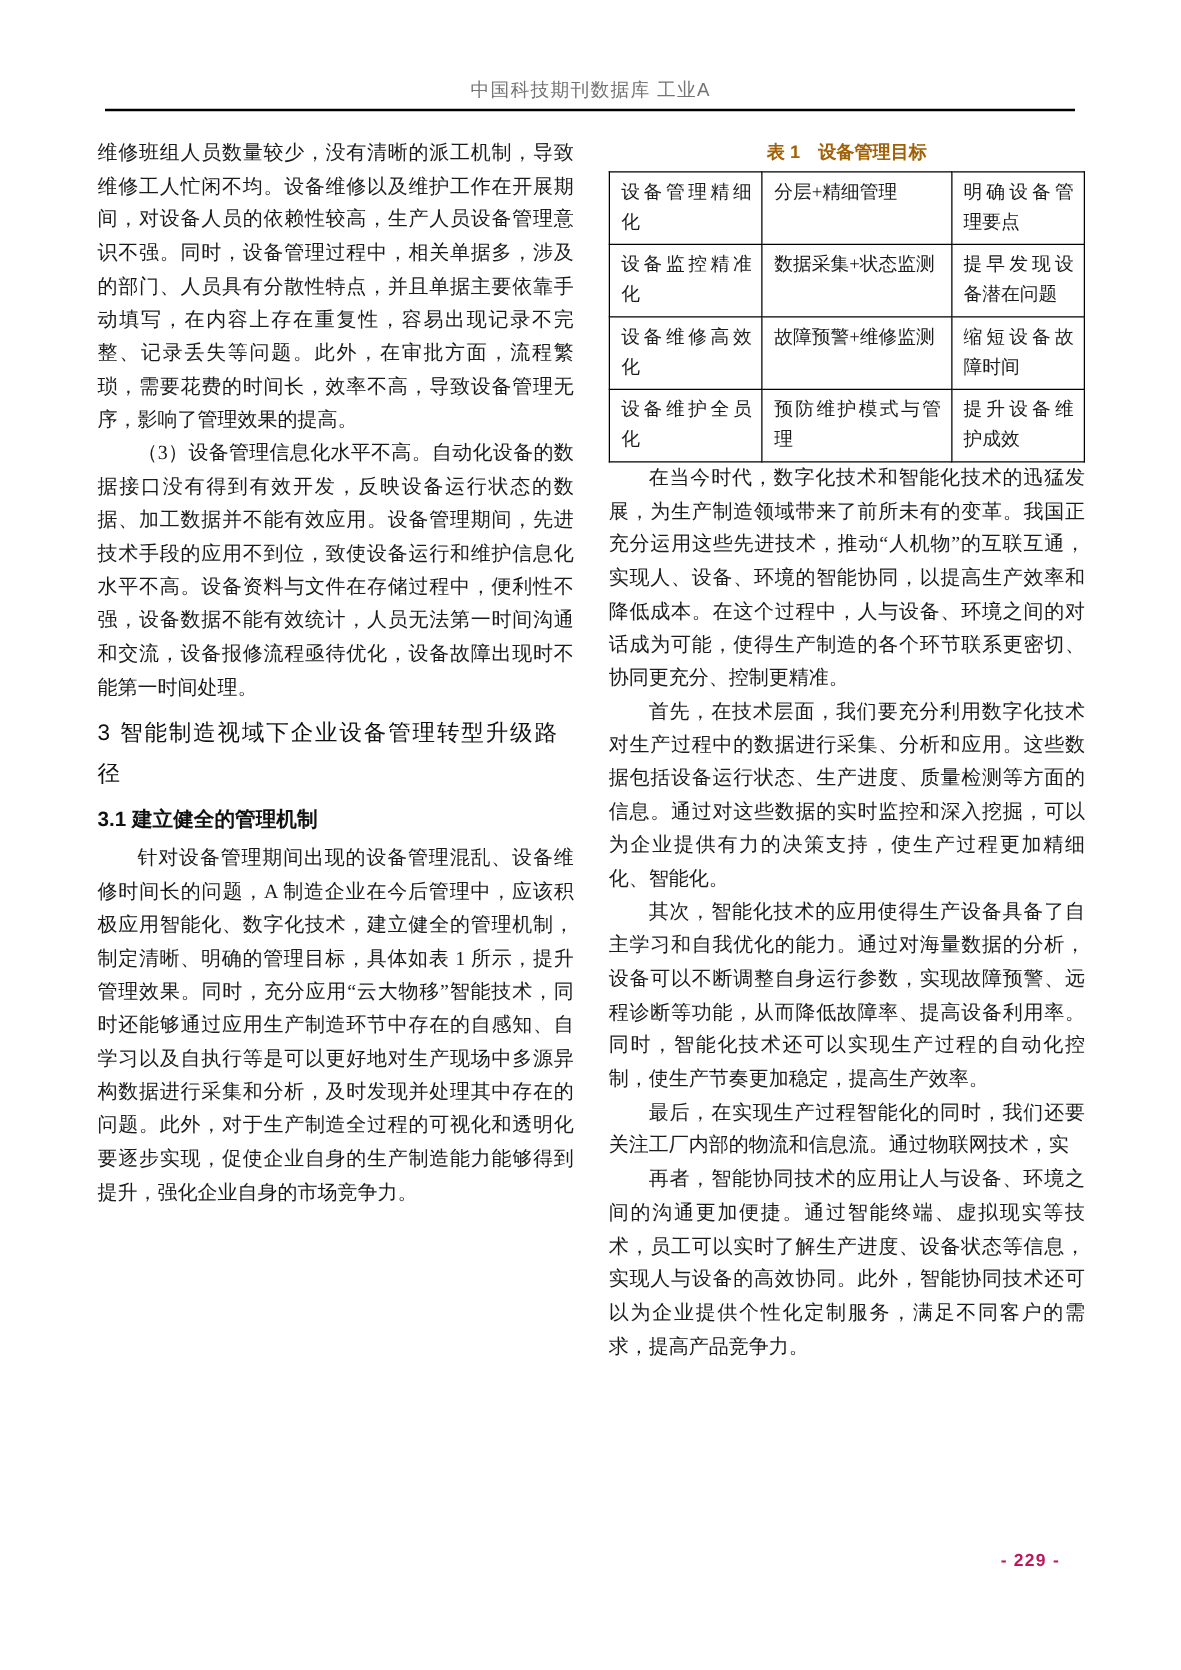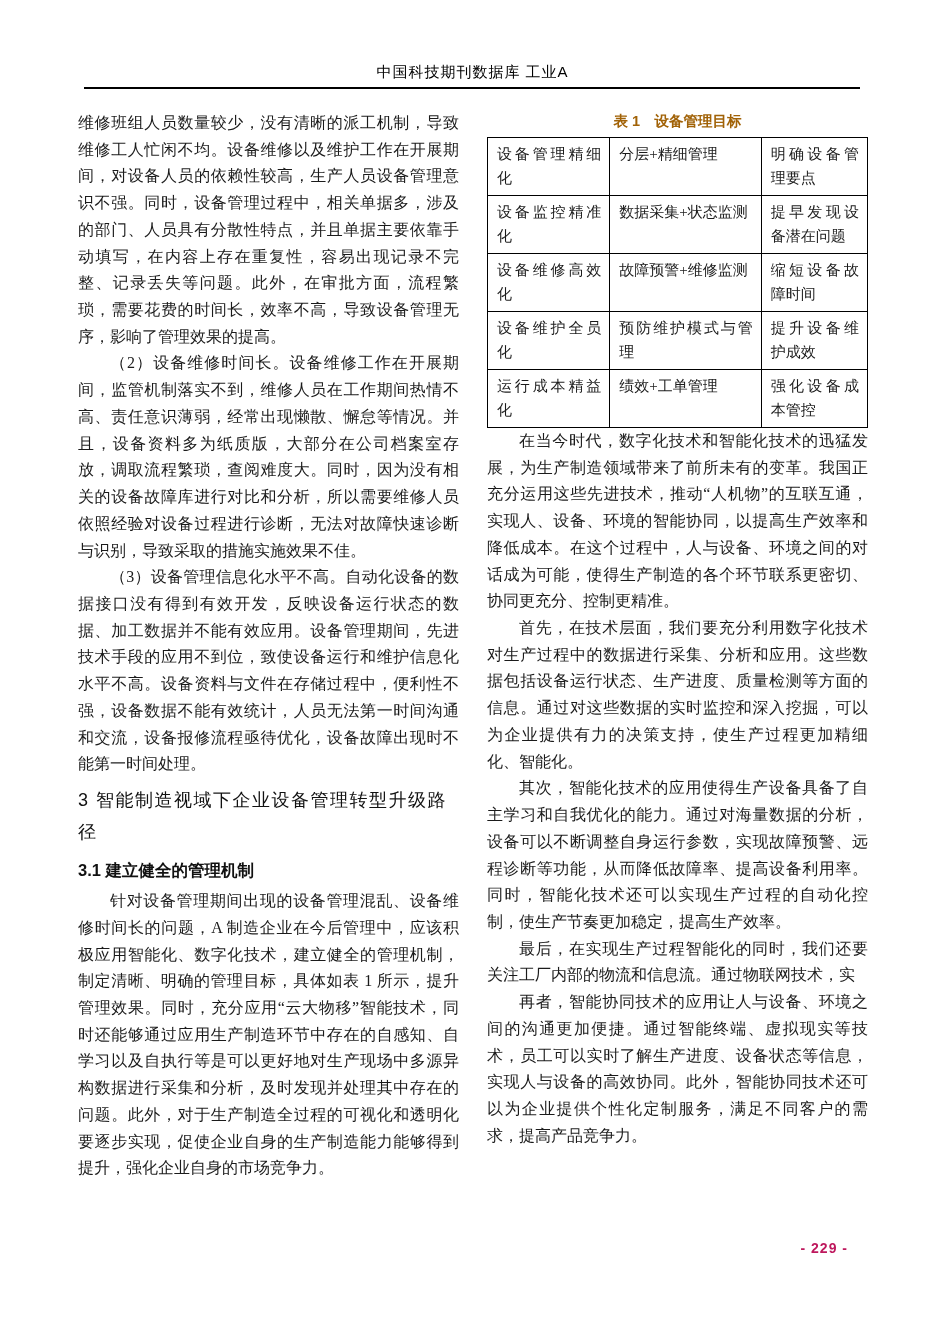--- a/index.html
+++ b/index.html
@@ -17,21 +17,21 @@
   
   .journal-header {
     position: absolute;
     top: 63px;
     left: 0;
     width: 100%;
     text-align: center;
     font-family: "Liberation Sans", "DejaVu Sans", sans-serif;
     font-size: 15px;
     letter-spacing: 1px;
-    color: #000000;
+    color: #737373;
   }
   .header-rule {
     position: absolute;
     top: 87px;
     left: 84px;
     width: 776px;
     height: 2px;
     background: #000;
   }
 
@@ -118,21 +118,20 @@
 
 <div class="page">
 
   <div class="journal-header">中国科技期刊数据库  工业A</div>
   <div class="header-rule"></div>
 
   <div class="columns">
 
     <div class="col">
       <p class="body noindent">维修班组人员数量较少，没有清晰的派工机制，导致维修工人忙闲不均。设备维修以及维护工作在开展期间，对设备人员的依赖性较高，生产人员设备管理意识不强。同时，设备管理过程中，相关单据多，涉及的部门、人员具有分散性特点，并且单据主要依靠手动填写，在内容上存在重复性，容易出现记录不完整、记录丢失等问题。此外，在审批方面，流程繁琐，需要花费的时间长，效率不高，导致设备管理无序，影响了管理效果的提高。</p>
-      <p class="body">（2）设备维修时间长。设备维修工作在开展期间，监管机制落实不到，维修人员在工作期间热情不高、责任意识薄弱，经常出现懒散、懈怠等情况。并且，设备资料多为纸质版，大部分在公司档案室存放，调取流程繁琐，查阅难度大。同时，因为没有相关的设备故障库进行对比和分析，所以需要维修人员依照经验对设备过程进行诊断，无法对故障快速诊断与识别，导致采取的措施实施效果不佳。</p>
       <p class="body">（3）设备管理信息化水平不高。自动化设备的数据接口没有得到有效开发，反映设备运行状态的数据、加工数据并不能有效应用。设备管理期间，先进技术手段的应用不到位，致使设备运行和维护信息化水平不高。设备资料与文件在存储过程中，便利性不强，设备数据不能有效统计，人员无法第一时间沟通和交流，设备报修流程亟待优化，设备故障出现时不能第一时间处理。</p>
       <h2 class="h-section">3 智能制造视域下企业设备管理转型升级路径</h2>
       <h3 class="h-sub">3.1 建立健全的管理机制</h3>
       <p class="body">针对设备管理期间出现的设备管理混乱、设备维修时间长的问题，A 制造企业在今后管理中，应该积极应用智能化、数字化技术，建立健全的管理机制，制定清晰、明确的管理目标，具体如表 1 所示，提升管理效果。同时，充分应用“云大物移”智能技术，同时还能够通过应用生产制造环节中存在的自感知、自学习以及自执行等是可以更好地对生产现场中多源异构数据进行采集和分析，及时发现并处理其中存在的问题。此外，对于生产制造全过程的可视化和透明化要逐步实现，促使企业自身的生产制造能力能够得到提升，强化企业自身的市场竞争力。</p>
     </div>
 
     <div class="col">
       <div class="table-caption">表 1　设备管理目标</div>
 
       <table class="goals">
@@ -155,25 +154,20 @@
           <tr>
             <td>设备维修高效化</td>
             <td>故障预警+维修监测</td>
             <td>缩短设备故障时间</td>
           </tr>
           <tr>
             <td>设备维护全员化</td>
             <td>预防维护模式与管理</td>
             <td>提升设备维护成效</td>
           </tr>
-          <tr>
-            <td>运行成本精益化</td>
-            <td>绩效+工单管理</td>
-            <td>强化设备成本管控</td>
-          </tr>
         </tbody>
       </table>
 
       <p class="body">在当今时代，数字化技术和智能化技术的迅猛发展，为生产制造领域带来了前所未有的变革。我国正充分运用这些先进技术，推动“人机物”的互联互通，实现人、设备、环境的智能协同，以提高生产效率和降低成本。在这个过程中，人与设备、环境之间的对话成为可能，使得生产制造的各个环节联系更密切、协同更充分、控制更精准。</p>
       <p class="body">首先，在技术层面，我们要充分利用数字化技术对生产过程中的数据进行采集、分析和应用。这些数据包括设备运行状态、生产进度、质量检测等方面的信息。通过对这些数据的实时监控和深入挖掘，可以为企业提供有力的决策支持，使生产过程更加精细化、智能化。</p>
       <p class="body">其次，智能化技术的应用使得生产设备具备了自主学习和自我优化的能力。通过对海量数据的分析，设备可以不断调整自身运行参数，实现故障预警、远程诊断等功能，从而降低故障率、提高设备利用率。同时，智能化技术还可以实现生产过程的自动化控制，使生产节奏更加稳定，提高生产效率。</p>
       <p class="body">最后，在实现生产过程智能化的同时，我们还要关注工厂内部的物流和信息流。通过物联网技术，实</p>
       <p class="body">再者，智能协同技术的应用让人与设备、环境之间的沟通更加便捷。通过智能终端、虚拟现实等技术，员工可以实时了解生产进度、设备状态等信息，实现人与设备的高效协同。此外，智能协同技术还可以为企业提供个性化定制服务，满足不同客户的需求，提高产品竞争力。</p>
     </div>
 

